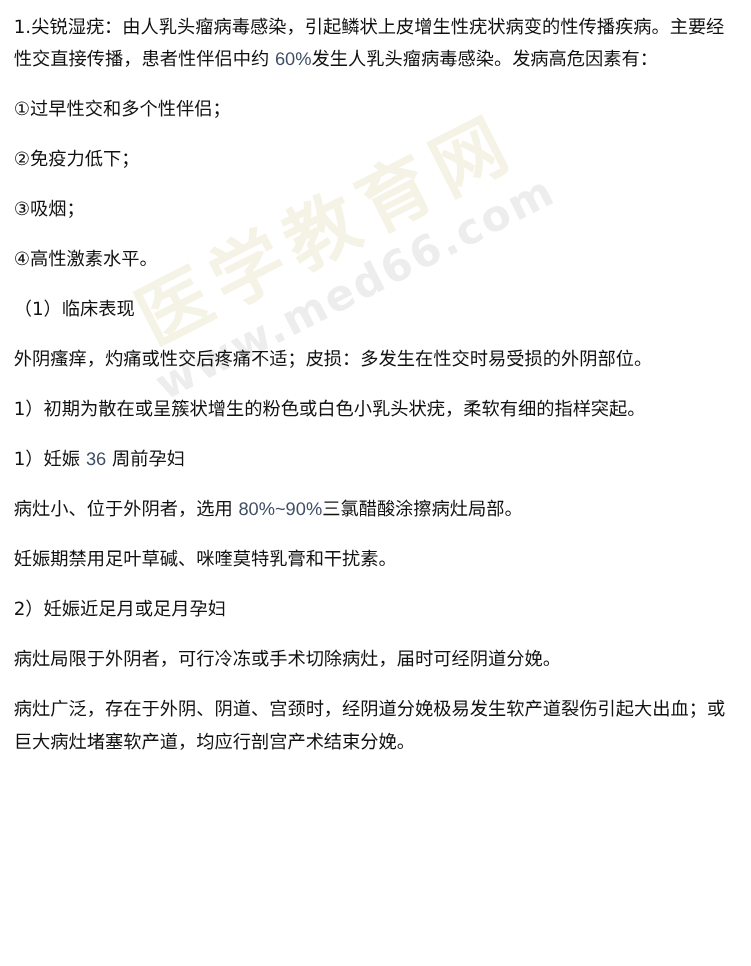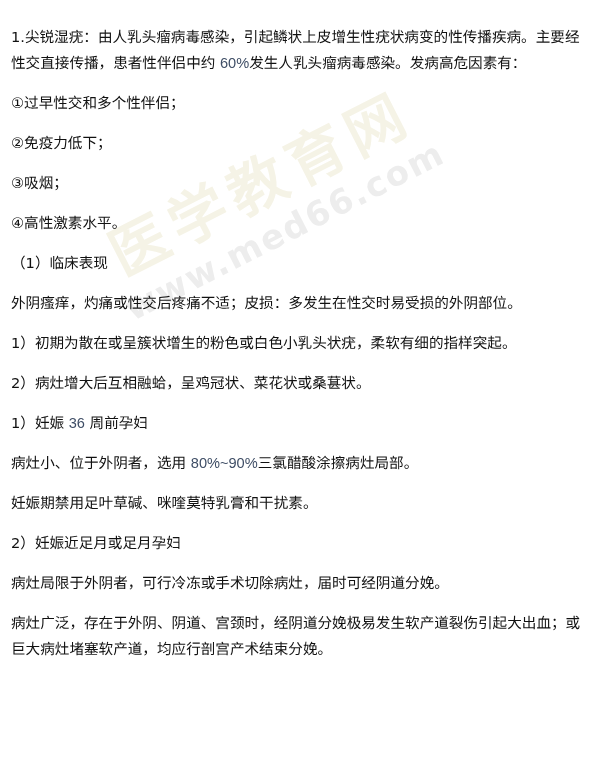--- a/index.html
+++ b/index.html
@@ -32,21 +32,21 @@
   #watermark .wm-url{
     font-size:34px;
     font-weight:bold;
     letter-spacing:2px;
     color:#ededed;
     line-height:40px;
   }
   #doc{
     position:relative;
     z-index:1;
-    padding:24px 8px 0 11px;
+    padding:9px 8px 0 11px;
     color:#111111;
     font-size:14.6px;
     line-height:26px;
   }
   #doc p{
     margin:0 0 14px 0;
     word-break:break-all;
   }
   #doc .num{
     color:#3f4e66;
@@ -63,20 +63,19 @@
 
 <div id="doc">
     <p><span>1.尖锐湿疣：由人乳头瘤病毒感染，引起鳞状上皮增生性疣状病变的性传播疾病。主要经性交直接传播，患者性伴侣中约 </span><span class="num">60%</span><span>发生人乳头瘤病毒感染。发病高危因素有：</span></p>
     <p><span>①过早性交和多个性伴侣；</span></p>
     <p><span>②免疫力低下；</span></p>
     <p><span>③吸烟；</span></p>
     <p><span>④高性激素水平。</span></p>
     <p><span>（1）临床表现</span></p>
     <p><span>外阴瘙痒，灼痛或性交后疼痛不适；皮损：多发生在性交时易受损的外阴部位。</span></p>
     <p><span>1）初期为散在或呈簇状增生的粉色或白色小乳头状疣，柔软有细的指样突起。</span></p>
-    <p><span>2）病灶增大后互相融蛤，呈鸡冠状、菜花状或桑葚状。</span></p>
     <p><span>1）妊娠 </span><span class="num">36</span><span> 周前孕妇</span></p>
     <p><span>病灶小、位于外阴者，选用 </span><span class="num">80%~90%</span><span>三氯醋酸涂擦病灶局部。</span></p>
     <p><span>妊娠期禁用足叶草碱、咪喹莫特乳膏和干扰素。</span></p>
     <p><span>2）妊娠近足月或足月孕妇</span></p>
     <p><span>病灶局限于外阴者，可行冷冻或手术切除病灶，届时可经阴道分娩。</span></p>
     <p><span>病灶广泛，存在于外阴、阴道、宫颈时，经阴道分娩极易发生软产道裂伤引起大出血；或巨大病灶堵塞软产道，均应行剖宫产术结束分娩。</span></p>
   </div>
 
 </body></html>

